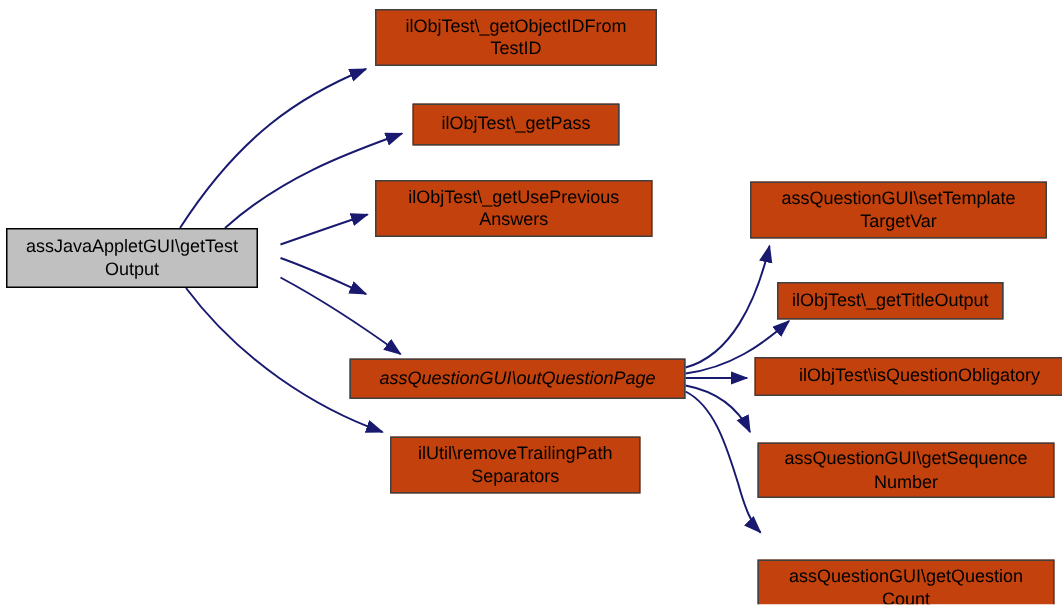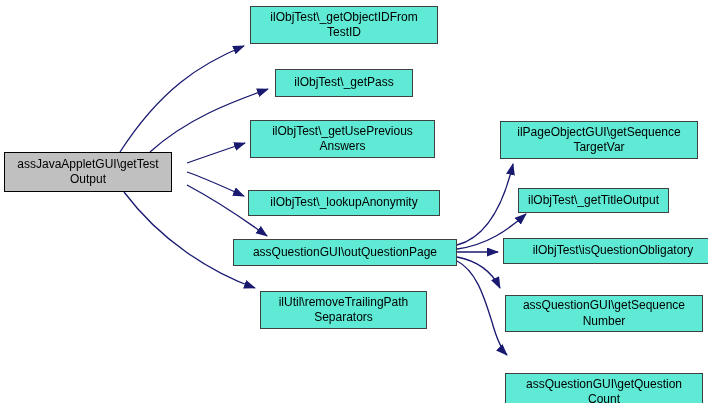--- a/index.html
+++ b/index.html
@@ -19,21 +19,21 @@
     position: absolute;
     left: 0;
     top: 0;
     width: 708px;
     height: 403px;
     pointer-events: none;
   }
   .node {
     position: absolute;
     box-sizing: border-box;
-    background: #5eead4;
+    background: #c2410c;
     border: 1.5px solid #404040;
     color: #000000;
     font-size: 12px;
     line-height: 1.28;
     display: flex;
     align-items: center;
     justify-content: center;
     text-align: center;
     white-space: pre-line;
     cursor: pointer;
@@ -77,28 +77,27 @@
 Output</div>
 
   <div class="node" style="left:250px; top:6px; width:188px; height:38px;">ilObjTest\_getObjectIDFrom
 TestID</div>
 
   <div class="node" style="left:275px; top:69px; width:138px; height:28px;">ilObjTest\_getPass</div>
 
   <div class="node" style="left:250px; top:120px; width:185px; height:38px;">ilObjTest\_getUsePrevious
 Answers</div>
 
-  <div class="node" style="left:248px; top:190px; width:192px; height:26px;">ilObjTest\_lookupAnonymity</div>
 
-  <div class="node" style="left:233px; top:239px; width:224px; height:27px;">assQuestionGUI\outQuestionPage</div>
+  <div class="node" style="left:233px; top:239px; width:224px; height:27px;font-style:italic;">assQuestionGUI\outQuestionPage</div>
 
   <div class="node" style="left:260px; top:291px; width:167px; height:38px;">ilUtil\removeTrailingPath
 Separators</div>
 
-  <div class="node" style="left:500px; top:121px; width:198px; height:38px;">ilPageObjectGUI\getSequence
+  <div class="node" style="left:500px; top:121px; width:198px; height:38px;">assQuestionGUI\setTemplate
 TargetVar</div>
 
   <div class="node" style="left:518px; top:188px; width:151px; height:25px;">ilObjTest\_getTitleOutput</div>
 
   <div class="node" style="left:503px; top:238px; width:220px; height:26px;">ilObjTest\isQuestionObligatory</div>
 
   <div class="node" style="left:505px; top:295px; width:198px; height:37px;">assQuestionGUI\getSequence
 Number</div>
 
   <div class="node" style="left:505px; top:373px; width:198px; height:38px;">assQuestionGUI\getQuestion

